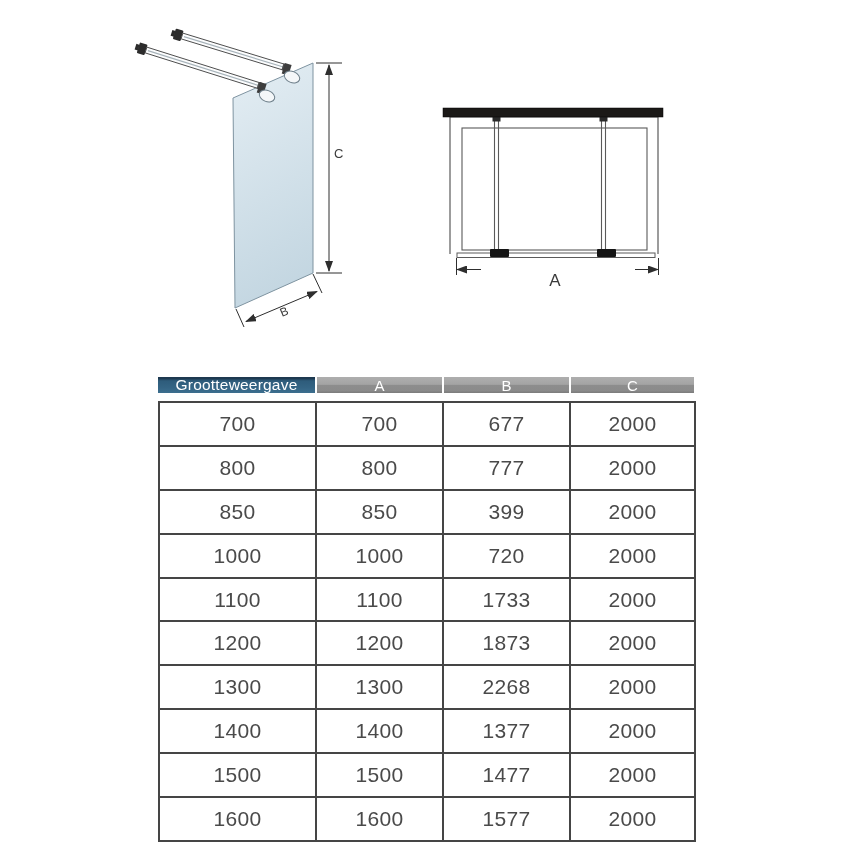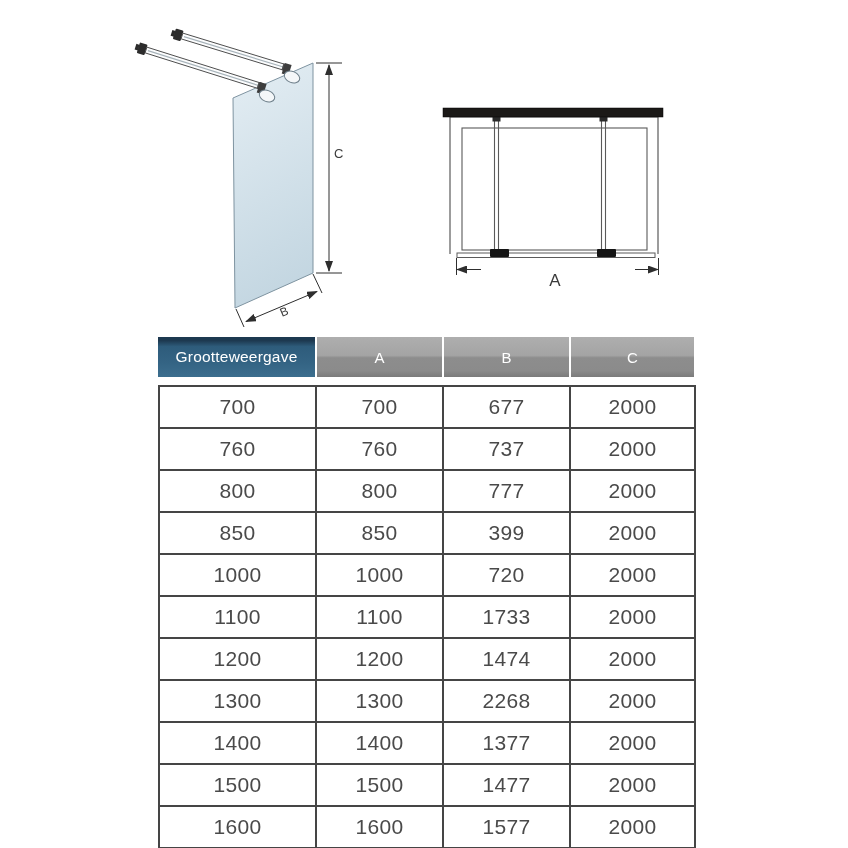--- a/index.html
+++ b/index.html
@@ -10,21 +10,21 @@
   }
   #stage{position:absolute;left:0;top:0;width:848px;height:848px;background:#fff;}
 
   
   #iso-diagram{position:absolute;left:120px;top:18px;width:230px;height:318px;}
   #front-diagram{position:absolute;left:438px;top:95px;width:232px;height:198px;}
   .dim-label{font-family:"Liberation Sans",sans-serif;fill:#3c3c3c;}
 
   
   #size-table{position:absolute;left:158px;top:337px;width:536px;}
-  .thead{display:flex;width:536px;height:40px;}
+  .thead{display:flex;width:536px;height:16px;margin-top:40px;}
   .th{
     display:flex;align-items:center;justify-content:center;
     color:#ffffff;font-size:15px;letter-spacing:.2px;
     background:linear-gradient(180deg,#aeaeae 0%,#a4a4a4 46%,#8d8d8d 52%,#8b8b8b 84%,#7b7b7b 100%);
     box-sizing:border-box;
   }
   .th + .th{border-left:2px solid #ffffff;}
   .th-size{
     width:157px;font-size:15.5px;
     background:linear-gradient(180deg,#1d3950 0%,#1d3950 9%,#2e5c7b 24%,var(--accent,#346484) 65%,#3c6e8e 100%);
@@ -165,26 +165,20 @@
           <col style="width:125px">
         </colgroup>
       <tbody>
         <tr>
           <td>700</td>
           <td>700</td>
           <td>677</td>
           <td>2000</td>
         </tr>
         <tr>
-          <td>760</td>
-          <td>760</td>
-          <td>737</td>
-          <td>2000</td>
-        </tr>
-        <tr>
           <td>800</td>
           <td>800</td>
           <td>777</td>
           <td>2000</td>
         </tr>
         <tr>
           <td>850</td>
           <td>850</td>
           <td>399</td>
           <td>2000</td>
@@ -197,21 +191,21 @@
         </tr>
         <tr>
           <td>1100</td>
           <td>1100</td>
           <td>1733</td>
           <td>2000</td>
         </tr>
         <tr>
           <td>1200</td>
           <td>1200</td>
-          <td>1474</td>
+          <td>1873</td>
           <td>2000</td>
         </tr>
         <tr>
           <td>1300</td>
           <td>1300</td>
           <td>2268</td>
           <td>2000</td>
         </tr>
         <tr>
           <td>1400</td>

